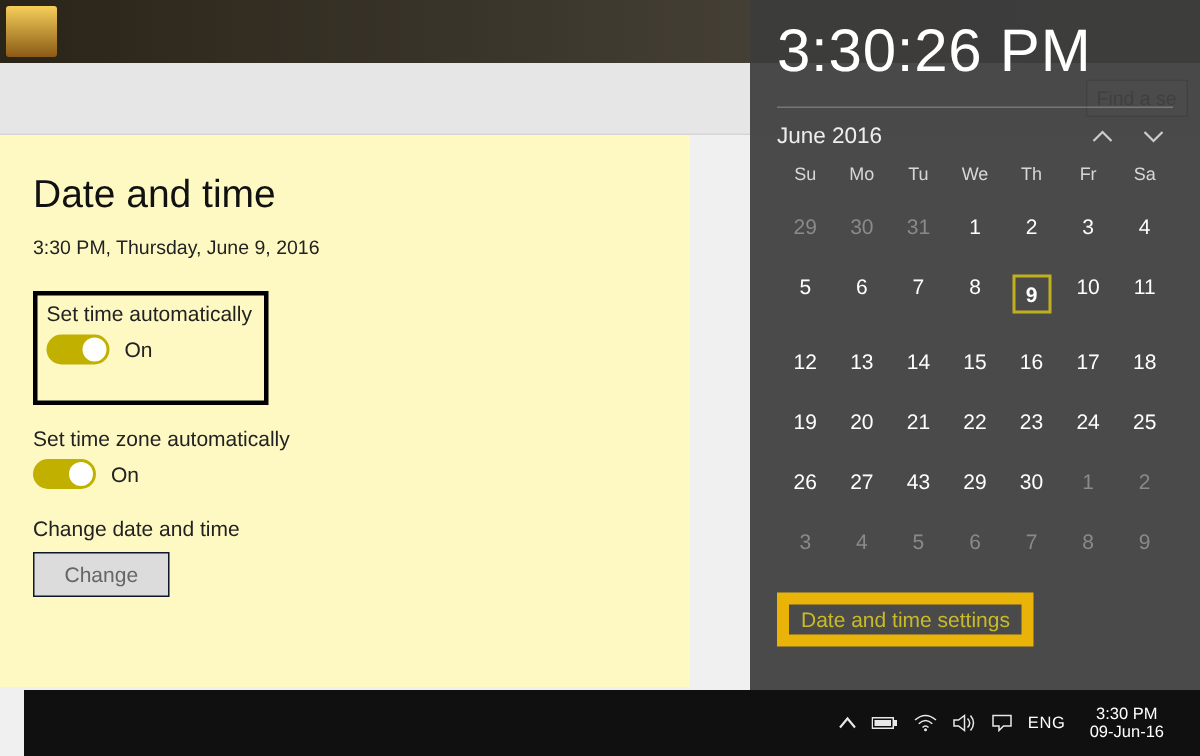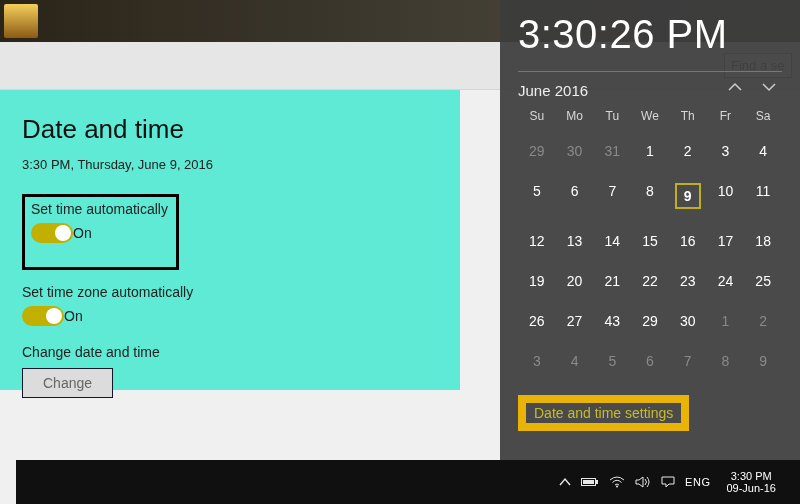--- a/index.html
+++ b/index.html
@@ -4,38 +4,38 @@
 <style>
   * { margin: 0; padding: 0; box-sizing: border-box; font-family: "Segoe UI", Arial, sans-serif; }
   html, body { width: 800px; height: 504px; overflow: hidden; background: #f0f0f0; }
 
   .desktop-strip { height: 42px; background: linear-gradient(90deg,#2b2418,#3a352b 40%,#565046); position: relative; }
   .glass { position:absolute; left:4px; top:4px; width:34px; height:34px; background:linear-gradient(180deg,#f5cf5a 0%,#8b5a16 100%); border-radius:2px; }
 
   .topbar { height: 48px; background:#e6e6e6; border-bottom:1px solid #d5d5d5; display:flex; align-items:center; justify-content:flex-end; padding-right:8px; }
   .searchbox { width:68px; padding:4px 6px; font-size:13px; border:1px solid #8a8a8a; color:#666; background:#fff; white-space:nowrap; overflow:hidden; }
 
-  .settings { position:absolute; top:90px; left:0; width:460px; padding:24px 22px 0 22px; background:#5eead4; height:300px; }
+  .settings { position:absolute; top:90px; left:0; width:460px; padding:24px 22px 0 22px; background:#fef9c3; height:368px; }
   .settings h1 { font-weight:300; font-size:26px; color:#111; margin-bottom:12px; }
   .datetime-row { font-size:13px; color:#222; margin-bottom:22px; }
   .optlabel { font-size:14px; color:#222; margin-bottom:6px; }
-  .toggle-row { display:flex; align-items:center; margin-bottom:18px; }
+  .toggle-row { display:flex; align-items:center; gap:10px; margin-bottom:18px; }
   .toggle { width:42px; height:20px; border-radius:10px; background:#c1b000; position:relative; cursor:pointer; }
   .toggle .knob { position:absolute; right:2px; top:2px; width:16px; height:16px; border-radius:50%; background:#fff; }
   .toggle-state { font-size:14px; color:#222; }
   .hlbox { border:3px solid #000; padding:4px 8px 6px 6px; display:inline-block; margin-bottom:14px; }
   .change-head { font-size:14px; color:#222; margin-bottom:8px; }
   .change-btn { padding:6px 20px; font-size:14px; color:#666; background:#dcdcdc; border:1px solid #0f172a; display:inline-block; }
 
   
   .flyout { position:absolute; top:0; right:0; width:300px; height:470px; background:rgba(60,60,60,0.92); color:#fff; padding:12px 18px 0 18px; }
   .bigtime { font-size:40px; font-weight:300; letter-spacing:0.5px; }
   .bigdate { color:#c9bb27; font-size:15px; margin-top:-2px; }
   .divider { height:1px; background:rgba(255,255,255,0.25); margin:14px 0 10px; }
-  .monthrow { display:flex; align-items:flex-start; justify-content:space-between; }
+  .monthrow { display:flex; align-items:center; justify-content:space-between; }
   .monthlabel { font-size:15px; color:#eee; }
   .chevs { display:flex; gap:20px; font-size:14px; color:#ccc; padding-right:6px; }
   .chev { cursor:pointer; }
   .dowrow, .weekrow { display:grid; grid-template-columns:repeat(7,1fr); text-align:center; }
   .dowrow { margin-top:10px; font-size:12px; color:#d7d7d7; }
   .weekrow { margin-top:16px; font-size:14px; }
   .daycell { padding:4px 0; }
   .dim { color:#8a8a8a; }
   .today { display:inline-block; width:26px; line-height:22px; border:2px solid #c0b020; color:#fff; font-weight:600; }
   .dtlink { display:inline-block; margin-top:22px; border:8px solid #eab308; padding:2px 8px; color:#c9bb27; font-size:14px; cursor:pointer; }

